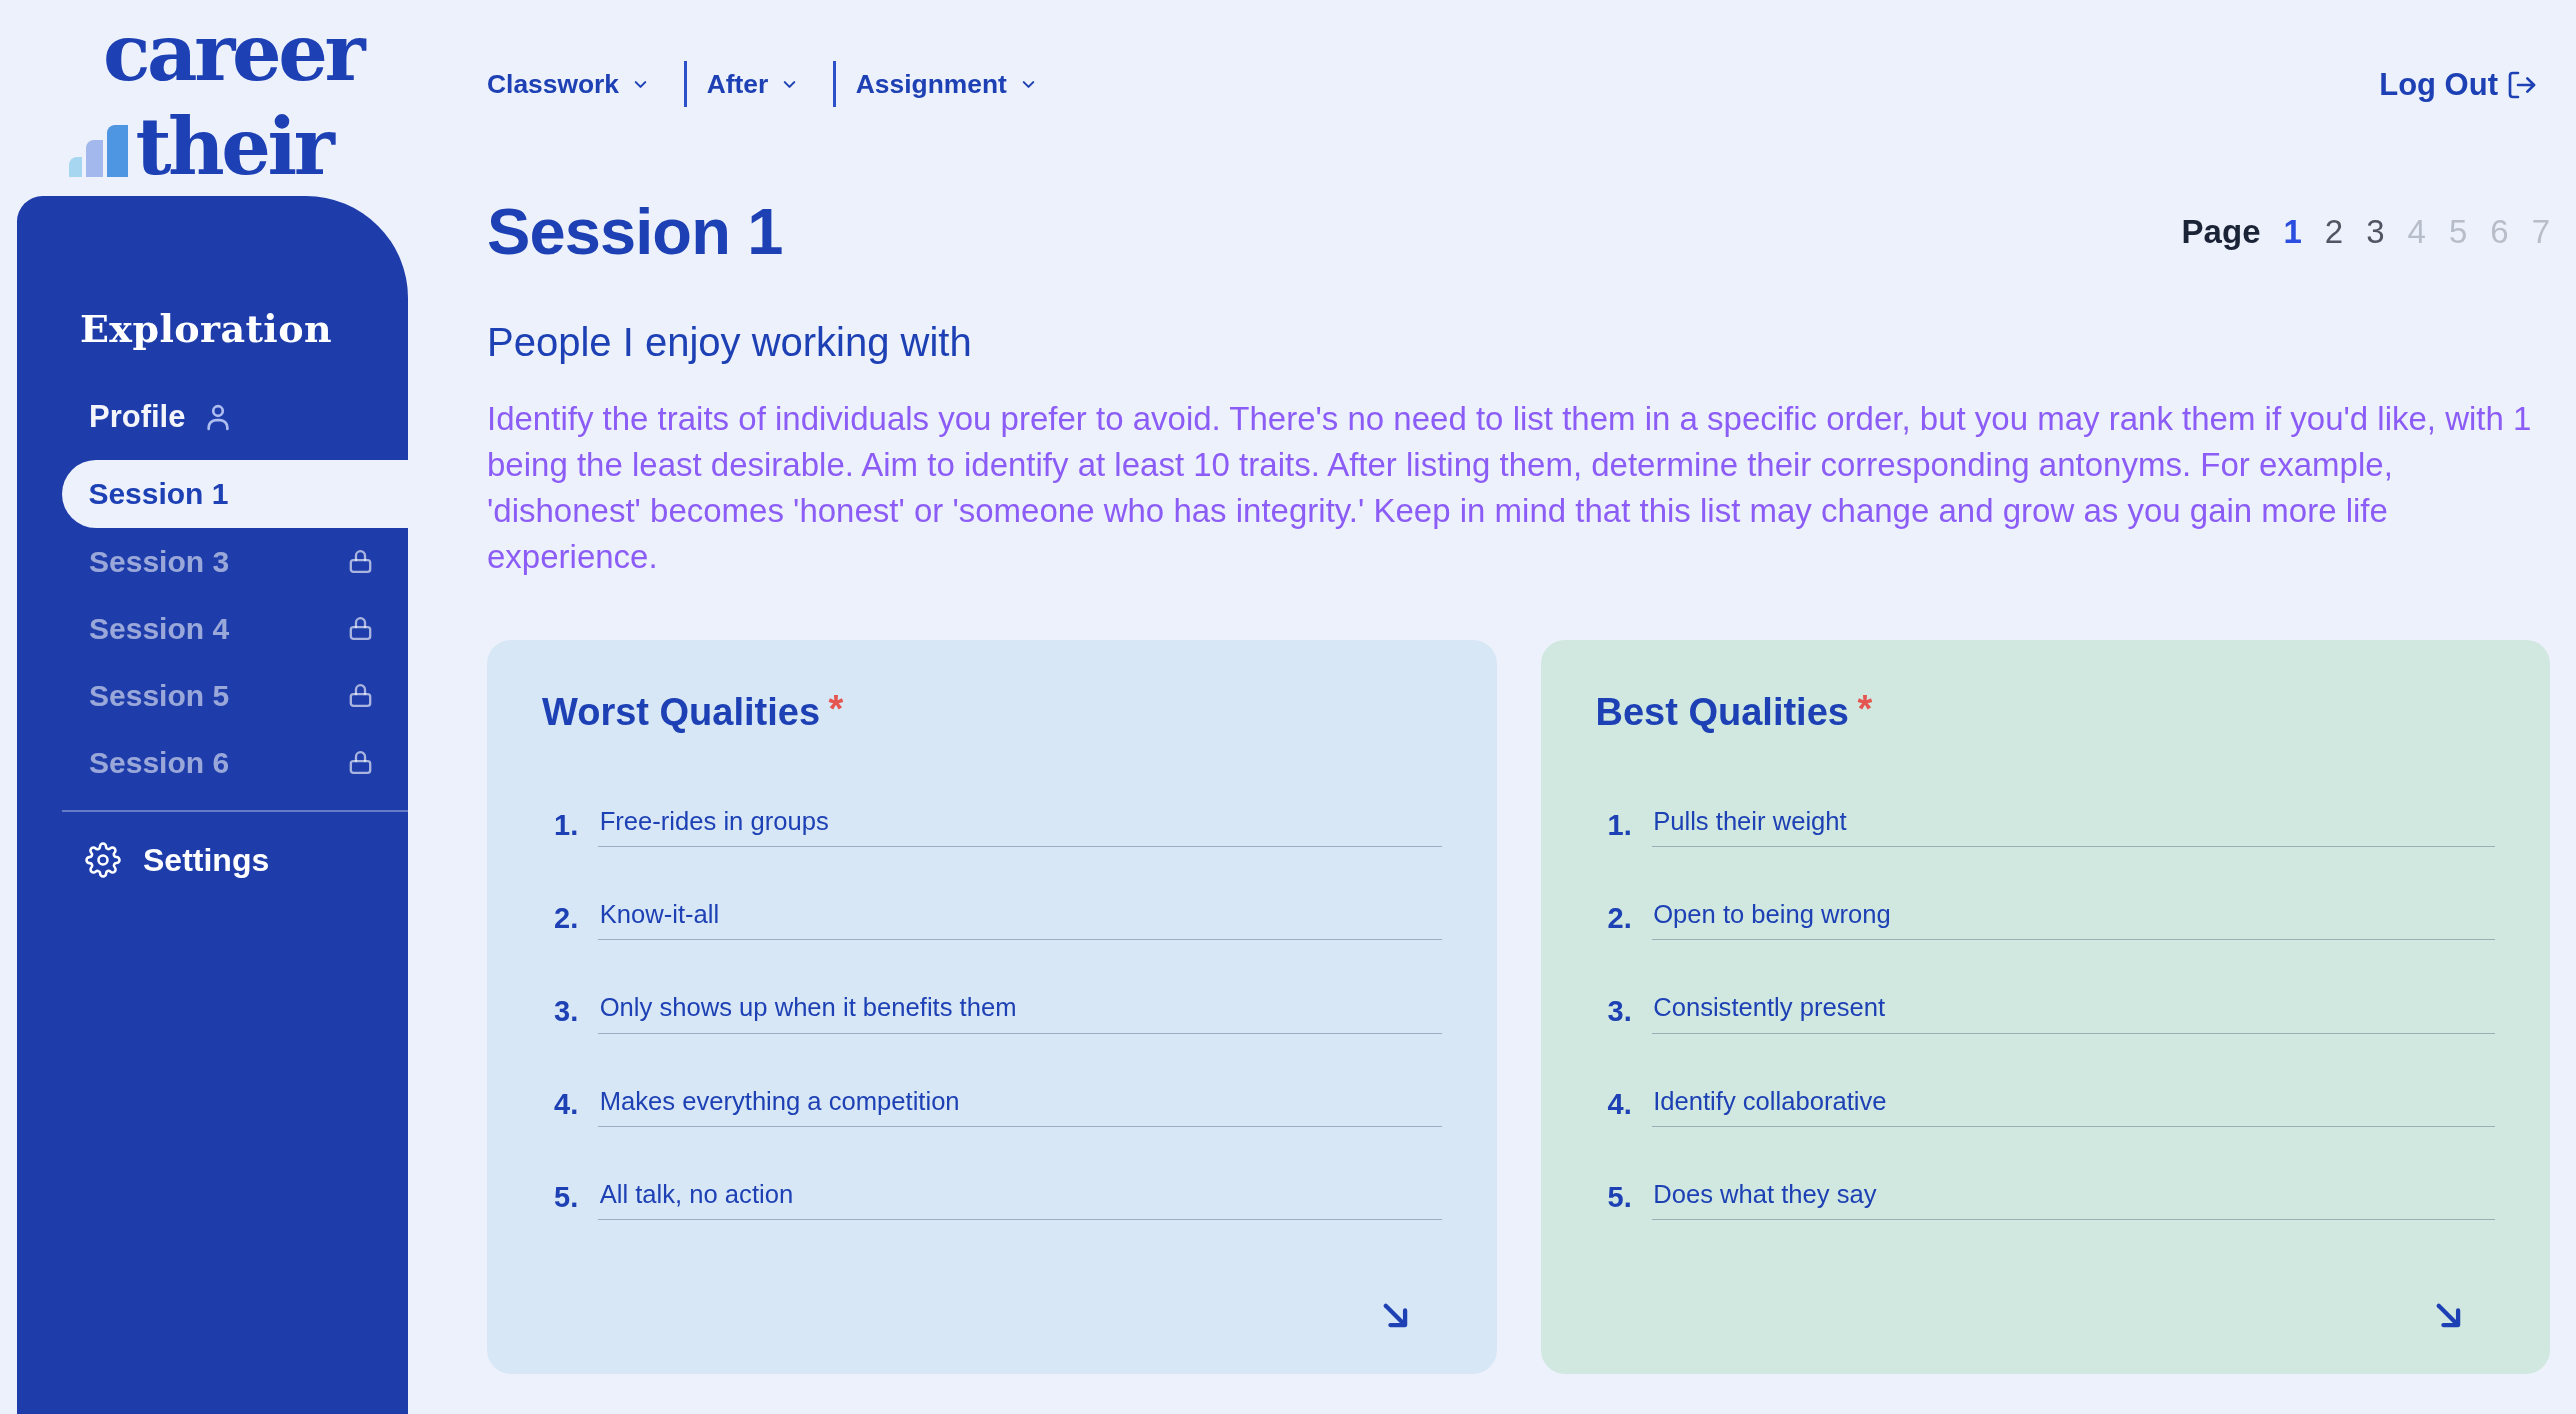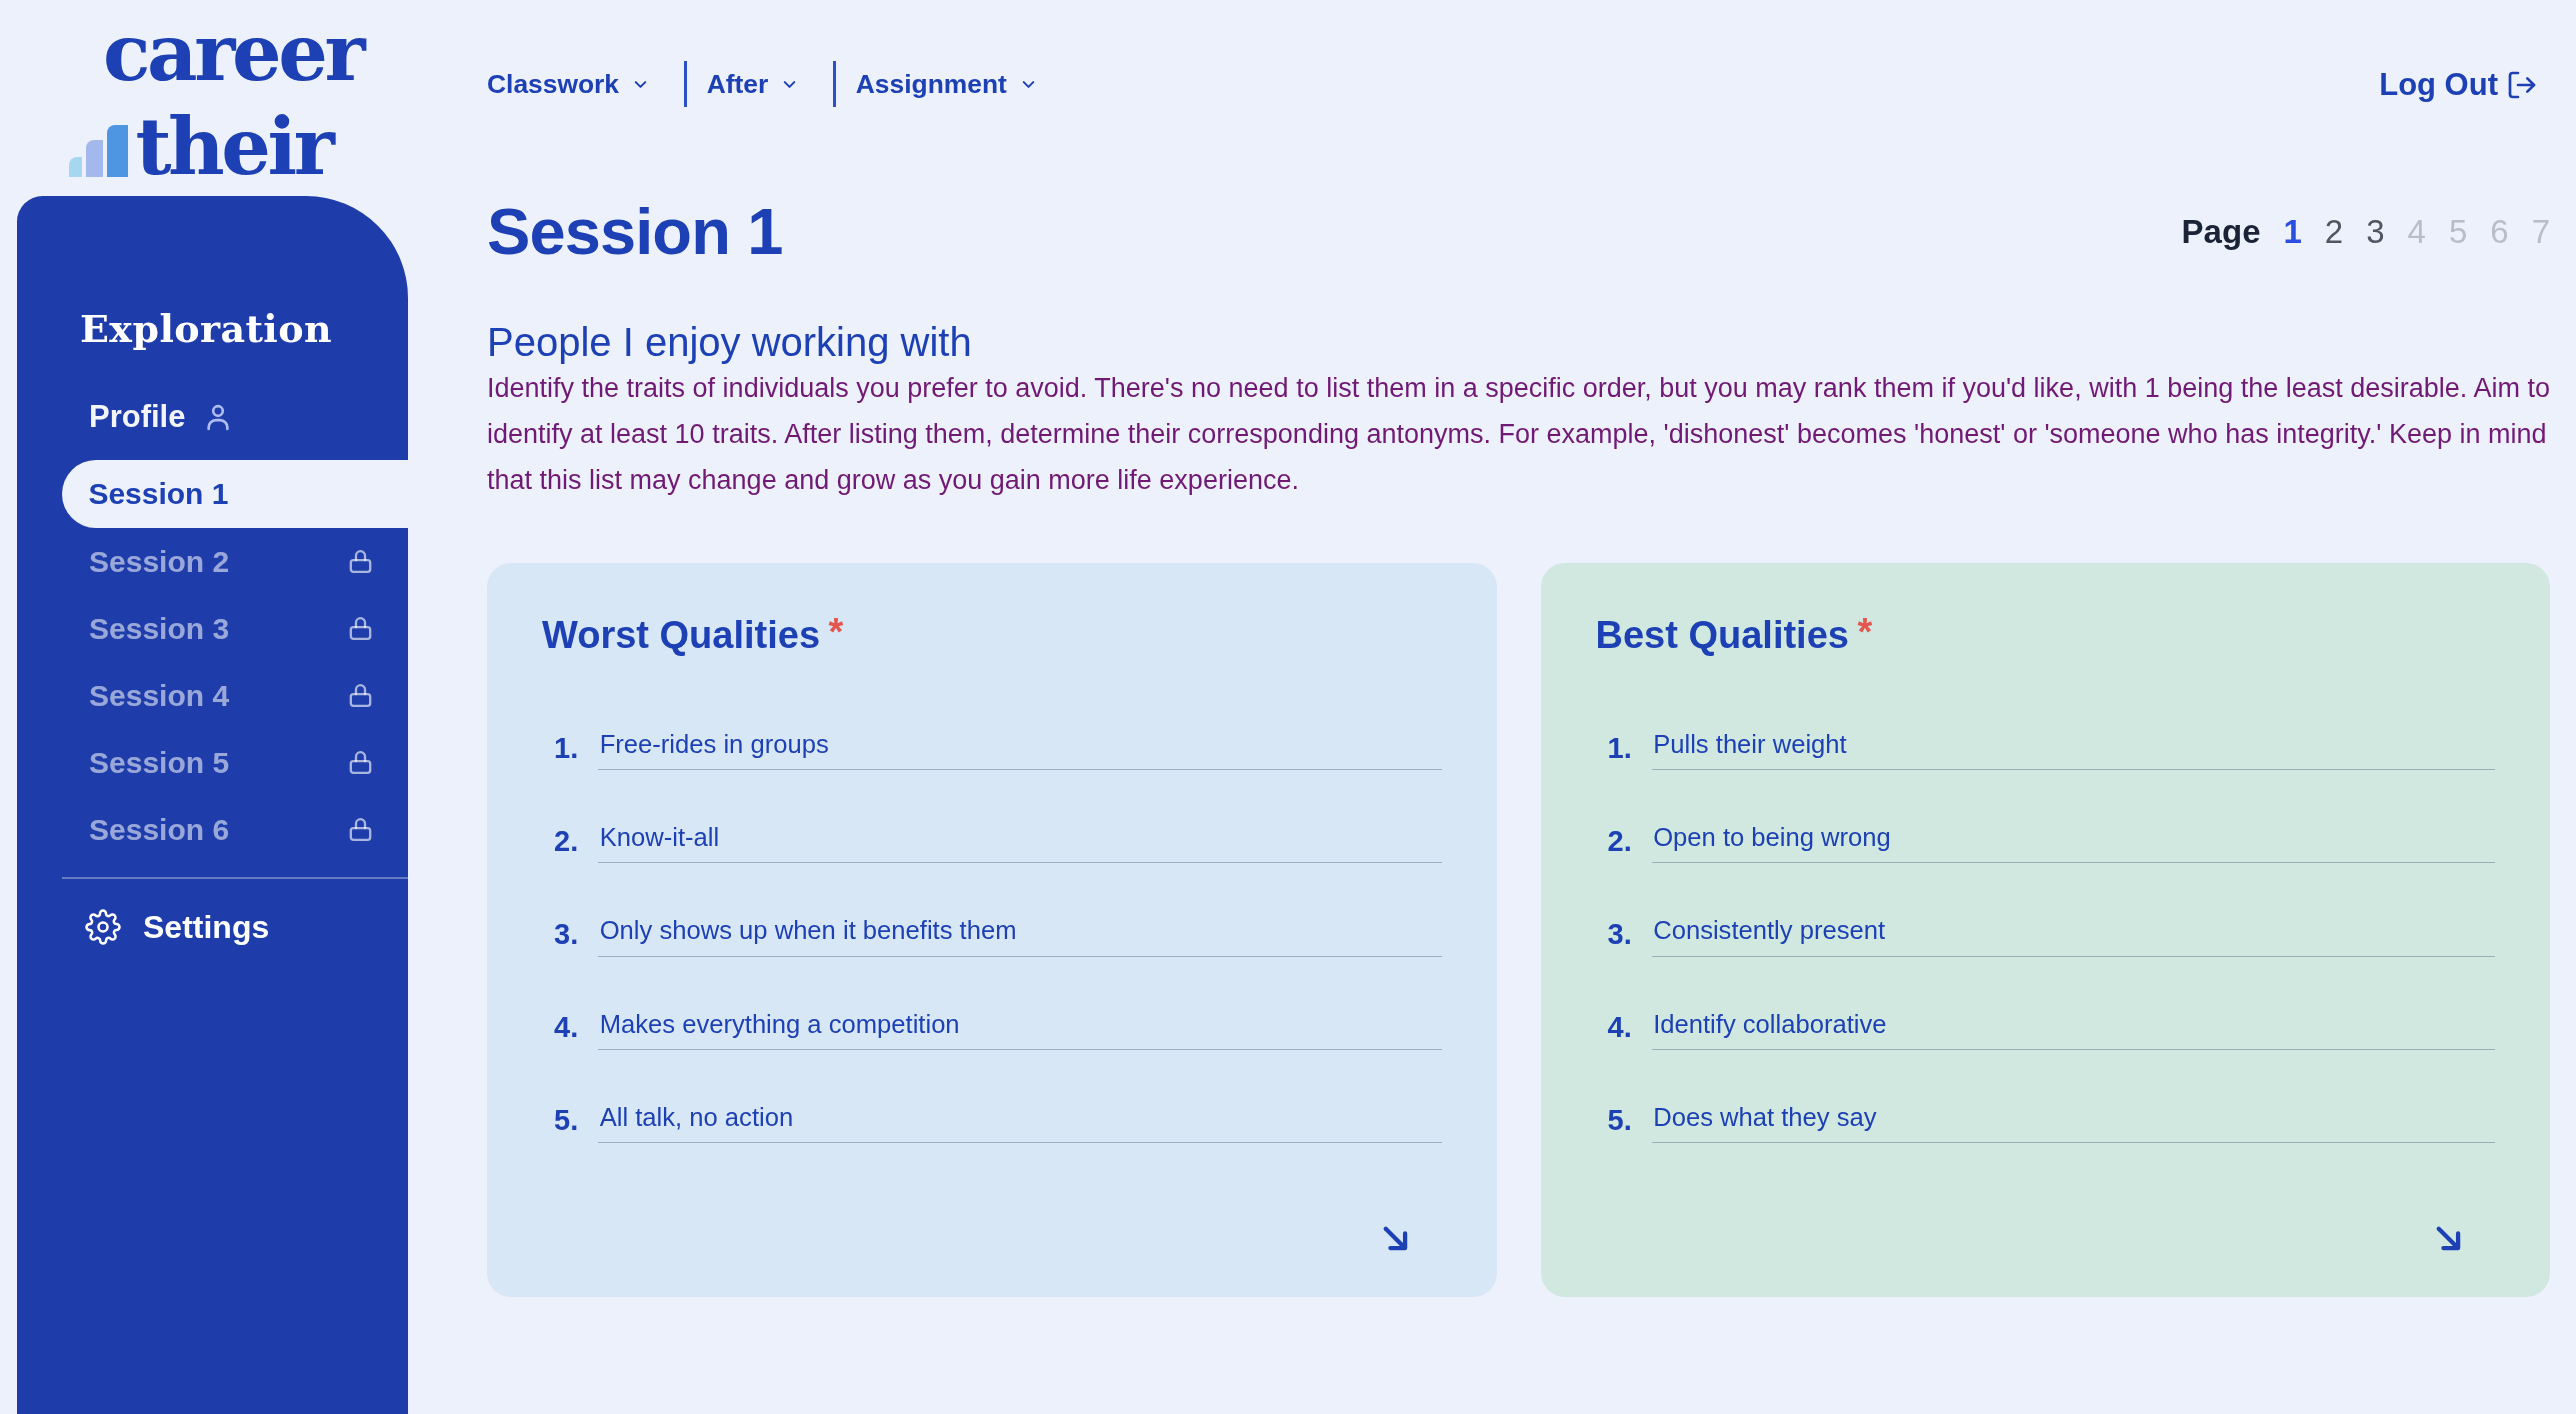--- a/index.html
+++ b/index.html
@@ -48,21 +48,21 @@
   
   .main{position:absolute;left:487px;top:194px;width:2063px;}
   .title-row{display:flex;align-items:center;justify-content:space-between;}
   .page-title{font-size:65px;font-weight:800;color:var(--brand_blue);letter-spacing:-0.9px;}
   .pagination{display:flex;align-items:center;gap:23px;font-size:33px;}
   .pagination .pg-label{color:#1b2337;font-weight:600;}
   .pagination .pnum{color:#505563;cursor:pointer;}
   .pagination .pnum.current{color:var(--pagination_active);font-weight:700;}
   .pagination .pnum.disabled{color:#b7bdc9;cursor:default;}
   .subtitle{margin-top:51px;font-size:40px;font-weight:500;color:var(--brand_blue);}
-  .instructions{max-width:2071px;font-size:27px;line-height:46px;color:#701a75;}
+  .instructions{margin-top:31px;max-width:2071px;font-size:33px;line-height:46px;color:#8b5cf6;}
   .cards{margin-top:60px;display:flex;gap:44px;}
   .card{width:1012px;height:734px;border-radius:24px;padding:51px 55px 36px 55px;display:flex;flex-direction:column;}
   .card.worst{background:var(--worst_card_bg);}
   .card.best{background:var(--best_card_bg);}
   .card-title{display:flex;align-items:flex-start;font-size:38px;font-weight:800;color:var(--brand_blue);}
   .req{color:var(--required_red);margin-left:8.5px;position:relative;top:-3.4px;font-weight:800;}
   .entries{margin-top:73px;padding-left:12px;}
   .q-row{display:flex;align-items:flex-start;margin-bottom:53px;}
   .q-num{width:44px;font-size:29px;font-weight:600;color:var(--brand_blue);padding-top:1.7px;}
   .q-field{flex:1;border-bottom:1.7px solid rgba(100,116,139,.5);padding:0 0 10.2px 1.7px;
@@ -135,27 +135,20 @@
         <path d="M5 21v-1.2a5.4 5.4 0 0 1 5.4-5.4h3.2a5.4 5.4 0 0 1 5.4 5.4V21"></path>
     </svg>
   </div>
   <div class="sessions">
 
       <div class="sess active">
         <span class="lbl">Session 1</span>
 
       </div>
 
-      <div class="sess locked">
-        <span class="lbl">Session 2</span>
-        <svg class="ic" width="31" height="31" viewBox="0 0 24 24" stroke="rgba(255,255,255,.62)" stroke-width="1.8">
-          <rect x="4.5" y="11" width="15" height="9" rx="2"></rect>
-          <path d="M8.5 11V7.5a3.5 3.5 0 0 1 7 0V11"></path>
-        </svg>
-      </div>
 
       <div class="sess locked">
         <span class="lbl">Session 3</span>
         <svg class="ic" width="31" height="31" viewBox="0 0 24 24" stroke="rgba(255,255,255,.62)" stroke-width="1.8">
           <rect x="4.5" y="11" width="15" height="9" rx="2"></rect>
           <path d="M8.5 11V7.5a3.5 3.5 0 0 1 7 0V11"></path>
         </svg>
       </div>
 
       <div class="sess locked">

